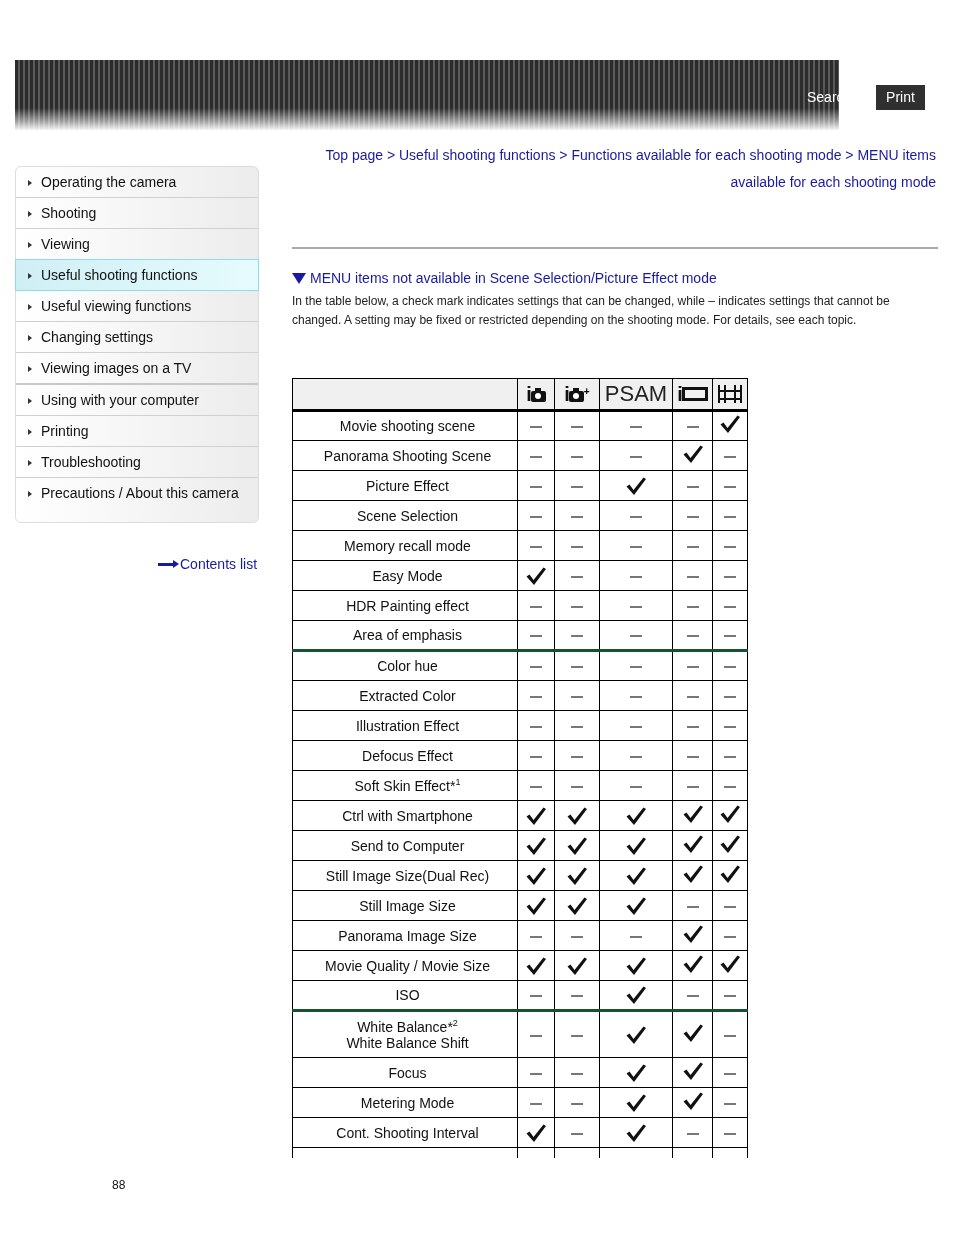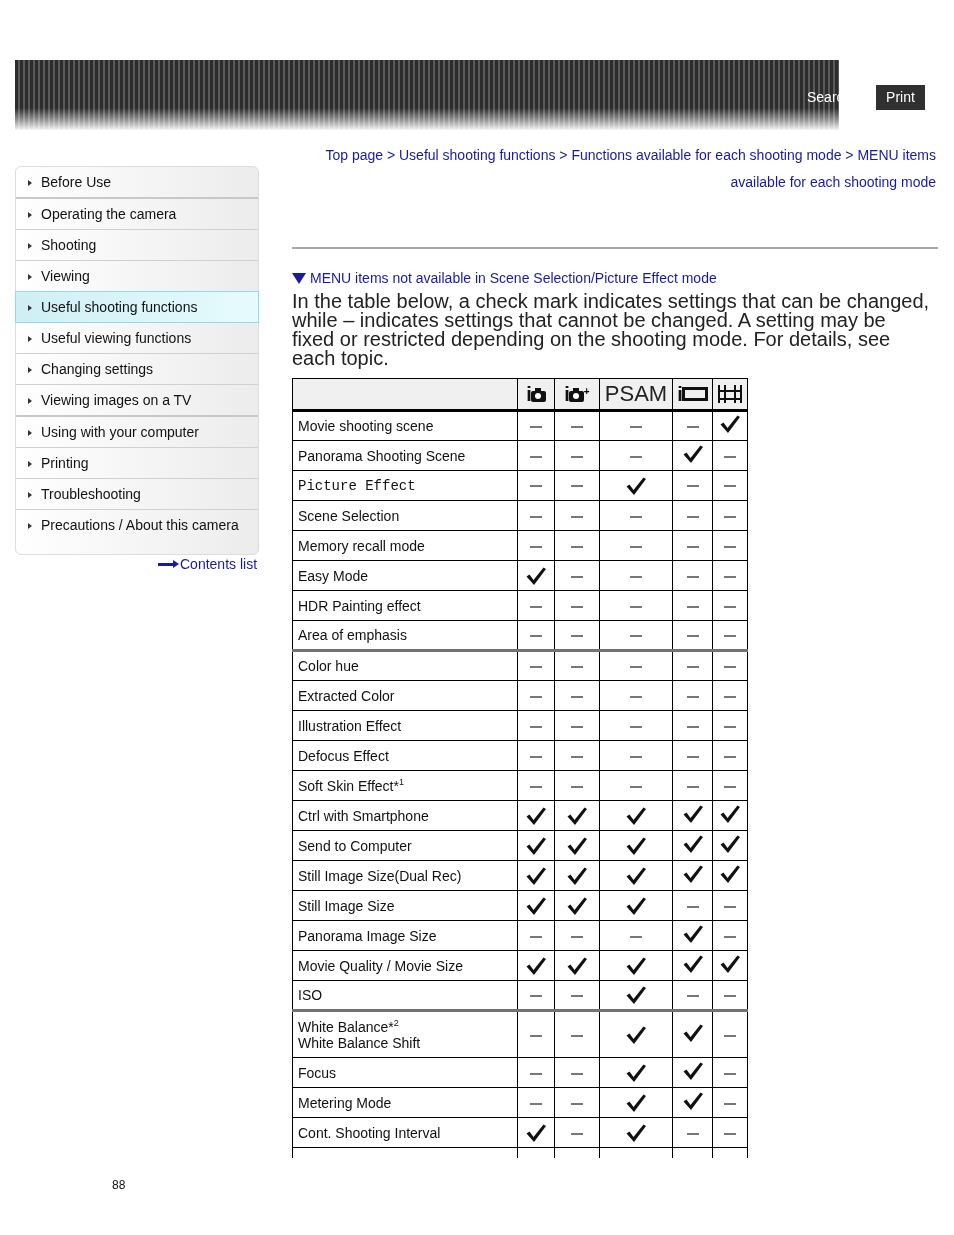--- a/index.html
+++ b/index.html
@@ -20,45 +20,45 @@
   .breadcrumb { position: absolute; left: 300px; top: 142px; width: 636px; text-align: right;
     font-size: 14px; line-height: 27px; color: #1a1aa0; }
   .breadcrumb span { color: #1a1aa0; }
 
   .hr { position: absolute; left: 292px; top: 247px; width: 646px; height: 2px; background: #aaa; }
 
   .section-title { position: absolute; left: 292px; top: 270px; font-size: 14px; color: #1a1aa0; }
   .section-title .tri { display: inline-block; width: 0; height: 0; border-left: 7px solid transparent;
     border-right: 7px solid transparent; border-top: 11px solid #1a1aa0; margin-right: 4px; vertical-align: -1px; }
 
-  .intro { position: absolute; left: 292px; top: 292px; width: 640px; font-size: 20px; line-height: 19px; color: #222; }
+  .intro { position: absolute; left: 292px; top: 292px; width: 640px; font-size: 12px; line-height: 19px; color: #222; }
 
   .sidebar { position: absolute; left: 15px; top: 166px; width: 242px; border: 1px solid #ddd;
     border-radius: 6px; background: linear-gradient(to right, #ffffff, #ececec); padding-bottom: 14px; }
   .side-item { height: 30px; border-bottom: 1px solid #d0d0d0; font-size: 14px; line-height: 31px;
     padding-left: 25px; position: relative; color: #111; }
   .side-item.thick { border-bottom: 2px solid #c8c8c8; }
   .side-item .arr { position: absolute; left: 12px; top: 13px; width: 0; height: 0;
     border-top: 3.5px solid transparent; border-bottom: 3.5px solid transparent; border-left: 4px solid #333; }
   .side-item.active { background: linear-gradient(to right, #cfeff5, #e6fbfd); border: 1px solid #8fdbe8; margin: -1px -1px 0 -1px; }
   .side-item:last-child { border-bottom: none; }
 
   .contents { position: absolute; left: 158px; top: 556px; font-size: 14px; color: #1a1aa0; }
   .contents .arrow { display: inline-block; width: 16px; height: 3px; background: #1a1aa0; position: relative; vertical-align: 3px; margin-right: 6px; }
   .contents .arrow::after { content: ""; position: absolute; right: -5px; top: -3px; border-top: 4.5px solid transparent; border-bottom: 4.5px solid transparent; border-left: 6px solid #1a1aa0; }
 
   .page-num { position: absolute; left: 112px; top: 1178px; font-size: 12px; color: #111; }
 
   table.grid { position: absolute; left: 292px; top: 378px; border-collapse: collapse; font-size: 14px; }
   table.grid td, table.grid th { border: 1px solid #000; padding: 0; }
   table.grid th { background: #f0f0f0; height: 30px; font-weight: normal; border-bottom: 3px solid #000; }
-  table.grid td.label { width: 219px; padding-left: 5px; text-align: left; color: #111; }
+  table.grid td.label { width: 219px; padding-left: 5px; text-align: center; color: #111; }
   table.grid td.c { text-align: center; }
   .col1 { width: 36px; } .col2 { width: 44px; } .col3 { width: 72px; } .col4 { width: 39px; } .col5 { width: 34px; }
-  table.grid tr.sep td { border-top: 3px solid #737373; }
+  table.grid tr.sep td { border-top: 3px solid #14532d; }
   .dash { display: inline-block; width: 12px; height: 2px; background: #777; vertical-align: middle; }
   .check { display: inline-block; width: 22px; height: 20px; vertical-align: middle; }
   sup { font-size: 9px; }
 
   .hdr-icon { font-weight: bold; font-size: 20px; color: #111; letter-spacing: -1px; }
   .psam { font-size: 22px; color: #222; font-weight: normal; letter-spacing: 0px; }
   .cam { display: inline-block; width: 15px; height: 11px; background: #111; border-radius: 2px; position: relative; vertical-align: -1px; }
   .cam::before { content: ""; position: absolute; left: 4px; top: -3px; width: 6px; height: 3px; background: #111; }
   .cam::after { content: ""; position: absolute; left: 4px; top: 2px; width: 6px; height: 6px; background: #fff; border-radius: 50%; }
   .pano { display: inline-block; width: 20px; height: 8px; border: 3px solid #111; vertical-align: 0px; }
@@ -79,21 +79,20 @@
 </div>
 
 <div class="hr"></div>
 
 <div class="section-title">
   <span class="tri"></span><span>MENU items not available in Scene Selection/Picture Effect mode</span>
 </div>
 <div class="intro">In the table below, a check mark indicates settings that can be changed, while – indicates settings that cannot be changed. A setting may be fixed or restricted depending on the shooting mode. For details, see each topic.</div>
 
 <div class="sidebar" id="sidebar">
-    <div class="side-item thick"><span class="arr"></span><span>Before Use</span></div>
     <div class="side-item"><span class="arr"></span><span>Operating the camera</span></div>
     <div class="side-item"><span class="arr"></span><span>Shooting</span></div>
     <div class="side-item"><span class="arr"></span><span>Viewing</span></div>
     <div class="side-item active"><span class="arr"></span><span>Useful shooting functions</span></div>
     <div class="side-item"><span class="arr"></span><span>Useful viewing functions</span></div>
     <div class="side-item"><span class="arr"></span><span>Changing settings</span></div>
     <div class="side-item thick"><span class="arr"></span><span>Viewing images on a TV</span></div>
     <div class="side-item"><span class="arr"></span><span>Using with your computer</span></div>
     <div class="side-item"><span class="arr"></span><span>Printing</span></div>
     <div class="side-item"><span class="arr"></span><span>Troubleshooting</span></div>
@@ -129,21 +128,21 @@
       <tr style="height: 30px;">
         <td class="label"><span>Panorama Shooting Scene</span></td>
         <td class="c col1"><span class="dash"></span></td>
         <td class="c col2"><span class="dash"></span></td>
         <td class="c col3"><span class="dash"></span></td>
         <td class="c col4"><span class="check" style="margin-top: -6px;"><svg viewBox="0 0 22 20" width="22" height="20">
               <path d="M1.5 10.5 L4.5 8.5 L8.5 14 L18.5 1.5 L21 3 L9 19 Z" fill="#111"></path>
             </svg></span></td>
         <td class="c col5"><span class="dash"></span></td>
       </tr>
-      <tr style="height: 30px; font-family: Liberation Mono, monospace;">
+      <tr style="height: 30px;">
         <td class="label"><span>Picture Effect</span></td>
         <td class="c col1"><span class="dash"></span></td>
         <td class="c col2"><span class="dash"></span></td>
         <td class="c col3"><span class="check"><svg viewBox="0 0 22 20" width="22" height="20">
               <path d="M1.5 10.5 L4.5 8.5 L8.5 14 L18.5 1.5 L21 3 L9 19 Z" fill="#111"></path>
             </svg></span></td>
         <td class="c col4"><span class="dash"></span></td>
         <td class="c col5"><span class="dash"></span></td>
       </tr>
       <tr style="height: 30px;">

